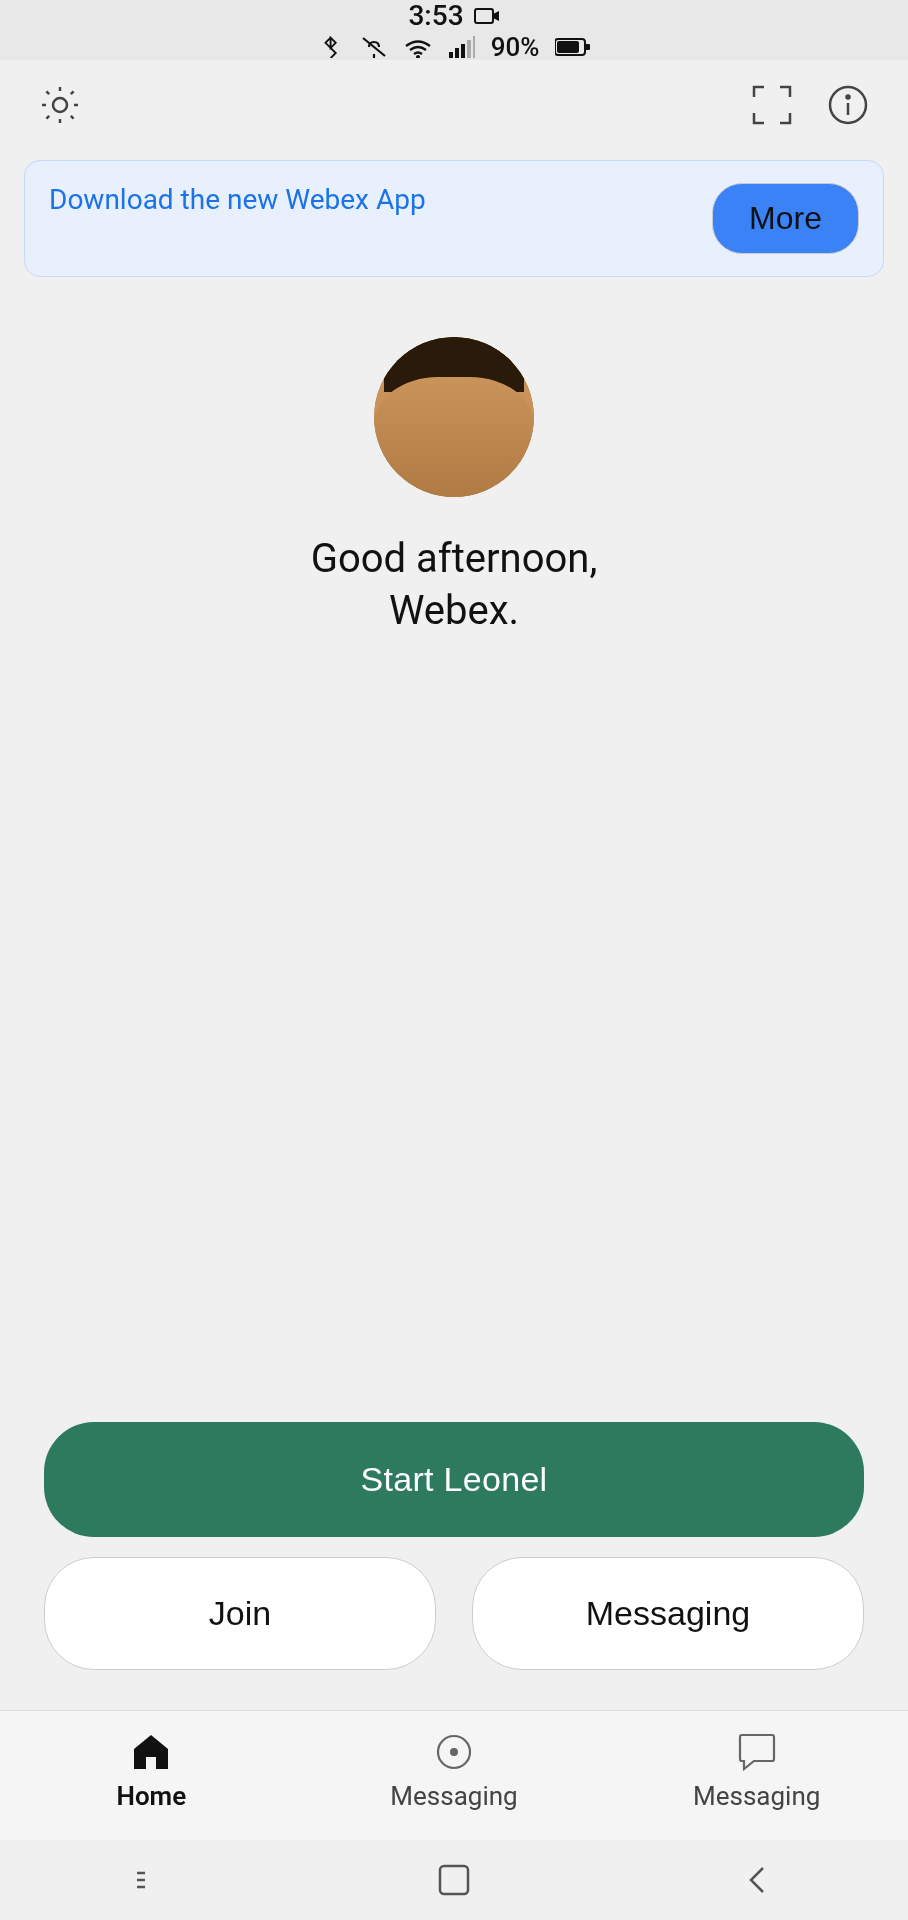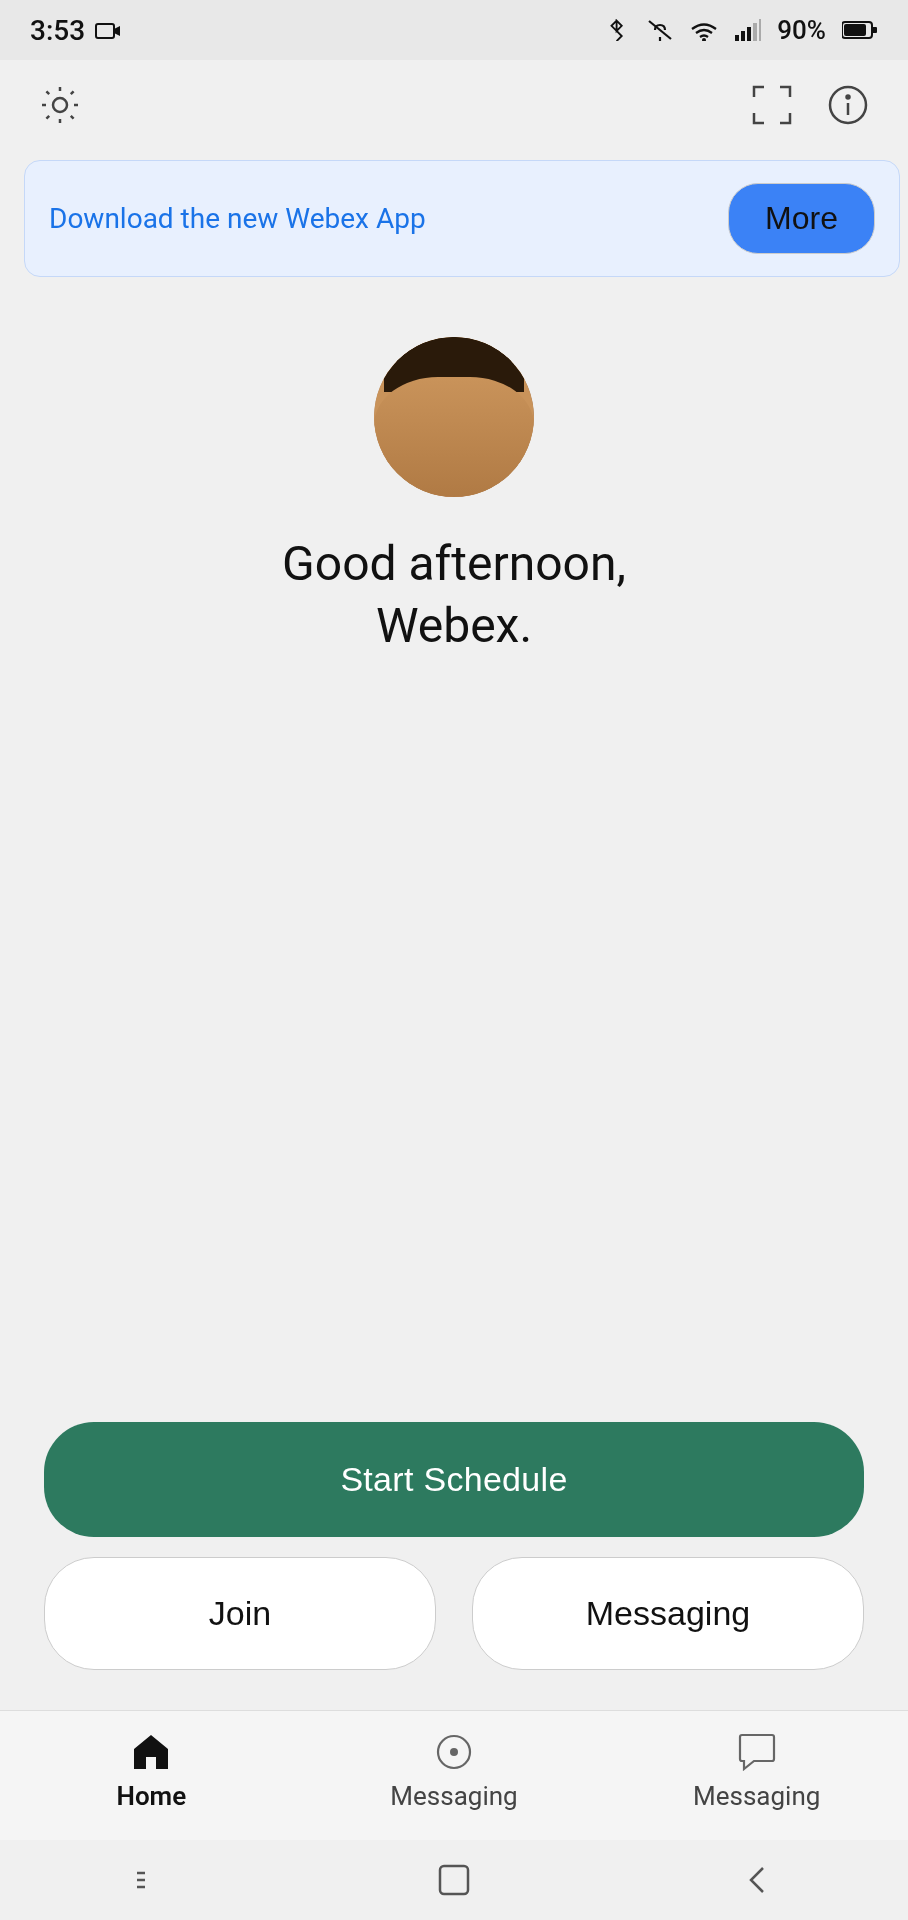--- a/index.html
+++ b/index.html
@@ -18,53 +18,54 @@
       flex-direction: column;
       overflow: hidden;
     }
 
     
     .status-bar {
       background: #e8e8e8;
       height: 60px;
       display: flex;
       align-items: center;
+      justify-content: center;
+      padding: 0 30px;
+      flex-shrink: 0;
+      flex-direction: column;
+    }
+
+    .status-time {
+      font-size: 28px;
+      font-weight: 500;
+      color: #111;
+      display: flex;
+      align-items: center;
+      gap: 10px;
+    }
+
+    .status-icons-right {
+      display: flex;
+      align-items: center;
+      gap: 16px;
+      font-size: 22px;
+      color: #111;
+    }
+
+    
+    .toolbar {
+      background: #f0f0f0;
+      height: 90px;
+      display: flex;
+      align-items: center;
       justify-content: space-between;
       padding: 0 30px;
       flex-shrink: 0;
     }
 
-    .status-time {
-      font-size: 28px;
-      font-weight: 500;
-      color: #111;
-      display: flex;
-      align-items: center;
-      gap: 10px;
-    }
-
-    .status-icons-right {
-      display: flex;
-      align-items: center;
-      gap: 16px;
-      font-size: 22px;
-      color: #111;
-    }
-
-    
-    .toolbar {
-      background: #f0f0f0;
-      height: 90px;
-      display: flex;
-      align-items: center;
-      justify-content: space-between;
-      padding: 0 30px;
-      flex-shrink: 0;
-    }
-
     .toolbar-icon {
       width: 60px;
       height: 60px;
       display: flex;
       align-items: center;
       justify-content: center;
       cursor: pointer;
     }
 
     .toolbar-icon svg {
@@ -73,27 +74,26 @@
     }
 
     .toolbar-right {
       display: flex;
       align-items: center;
       gap: 16px;
     }
 
     
     .banner {
-      margin: 10px 8px 20px 24px;
+      margin: 10px 24px 20px 24px;
       background: #e8f0fe;
       border: 1.5px solid #c5d8f8;
       border-radius: 16px;
       padding: 22px 24px;
       display: flex;
-      align-items: center;
       justify-content: space-between;
       flex-shrink: 0;
     }
 
     .banner-text {
       font-size: 28px;
       color: #1a73e8;
       font-weight: 400;
     }
 
@@ -162,21 +162,21 @@
       top: 40px;
       left: 0;
       right: 0;
       bottom: 0;
       background: linear-gradient(180deg, #c9935a 0%, #b07a44 100%);
       border-radius: 40% 40% 50% 50%;
     }
 
     
     .greeting {
-      font-size: 48px;
+      font-size: 40px;
       font-weight: 400;
       color: #111;
       text-align: center;
       line-height: 1.3;
       margin-bottom: 40px;
     }
 
     
     .spacer {
       flex: 1;
@@ -388,21 +388,21 @@
   </div>
 
   <div class="greeting">
     <div>Good afternoon,</div>
     <div>Webex.</div>
   </div>
 
   <div class="spacer"></div>
 
   <div class="action-buttons">
-    <button class="btn-start-meeting">Start Schedule</button>
+    <button class="btn-start-meeting">Start Leonel</button>
     <div class="btn-row">
       <button class="btn-outline">Join</button>
       <button class="btn-outline">Messaging</button>
     </div>
   </div>
 </div>
 
 <div class="bottom-nav">
 
   <div class="nav-item">

